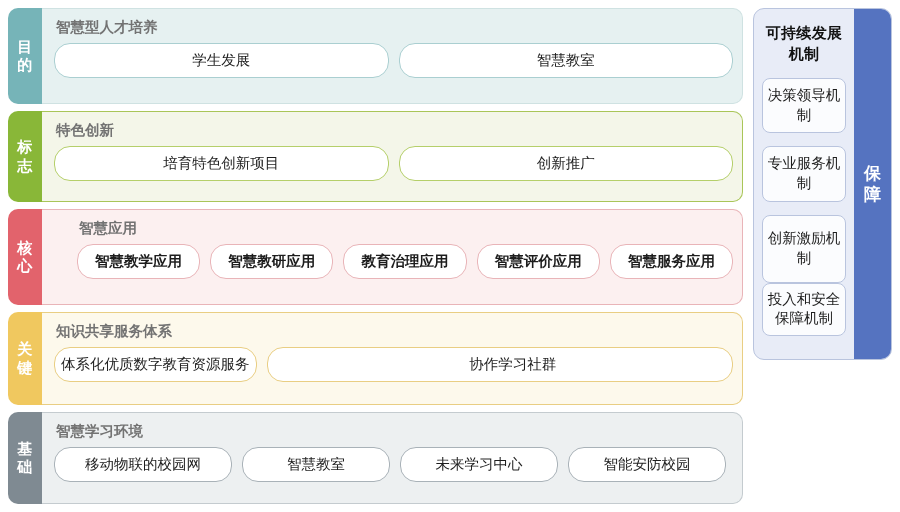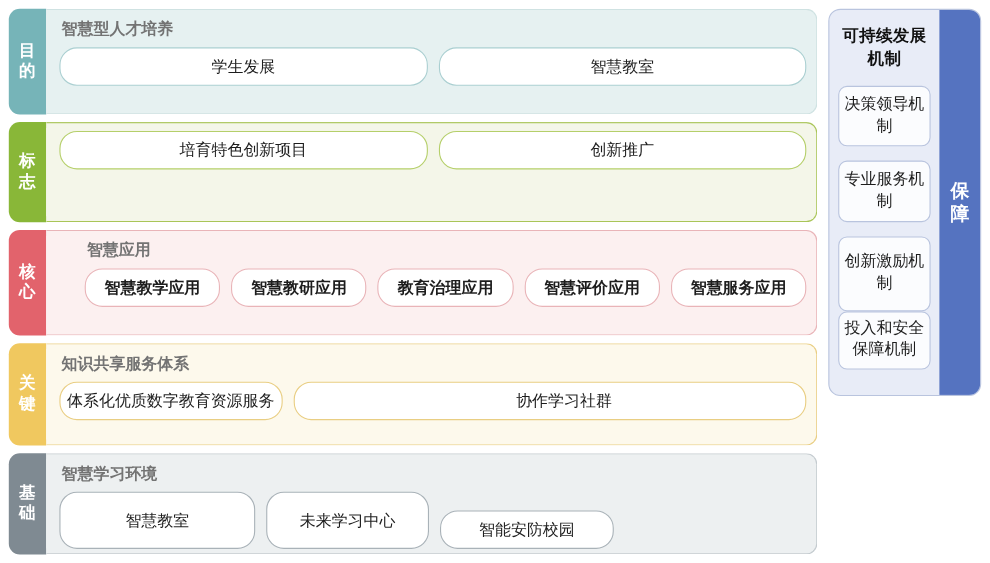--- a/index.html
+++ b/index.html
@@ -128,21 +128,21 @@
 
   
   #row-1 .chip { flex: 1 1 0; }
   #row-2 .chip { flex: 1 1 0; }
   #row-3 .chip { flex: 1 1 0; }
   #row-4 .chip:nth-child(1) { flex: 0 0 185px; }
   #row-4 .chip:nth-child(2) { flex: 1 1 auto; padding-left: 32px; }
   #row-4 .chip:nth-child(3) { flex: 0 0 165px; }
   #row-5 .chip:nth-child(1) { flex: 0 0 178px; }
   #row-5 .chip:nth-child(2) { flex: 0 0 148px; }
-  #row-5 .chip:nth-child(3) { flex: 0 0 158px; margin-top: 17px; }
+  #row-5 .chip:nth-child(3) { flex: 0 0 158px; }
   #row-5 .chip:nth-child(4) { flex: 0 0 158px; }
 
   
   #right-panel {
     position: absolute;
     left: 753px;
     top: 8px;
     width: 139px;
     height: 352px;
     border: 1px solid #b9c4de;
@@ -225,20 +225,21 @@
         </div>
       </div>
     </div>
 
     <div class="row" id="row-2">
       <div class="row-tab">
         <span>标</span>
         <span>志</span>
       </div>
       <div class="row-body">
+        <div class="row-title">特色创新</div>
         <div class="chips">
           <div class="chip">培育特色创新项目</div>
           <div class="chip">创新推广</div>
         </div>
       </div>
     </div>
 
     <div class="row" id="row-3">
       <div class="row-tab">
         <span>核</span>
@@ -271,20 +272,21 @@
     </div>
 
     <div class="row" id="row-5">
       <div class="row-tab">
         <span>基</span>
         <span>础</span>
       </div>
       <div class="row-body">
         <div class="row-title">智慧学习环境</div>
         <div class="chips">
+          <div class="chip">移动物联的校园网</div>
           <div class="chip">智慧教室</div>
           <div class="chip">未来学习中心</div>
           <div class="chip">智能安防校园</div>
         </div>
       </div>
     </div>
 
   </div>
 
   <div id="right-panel">

